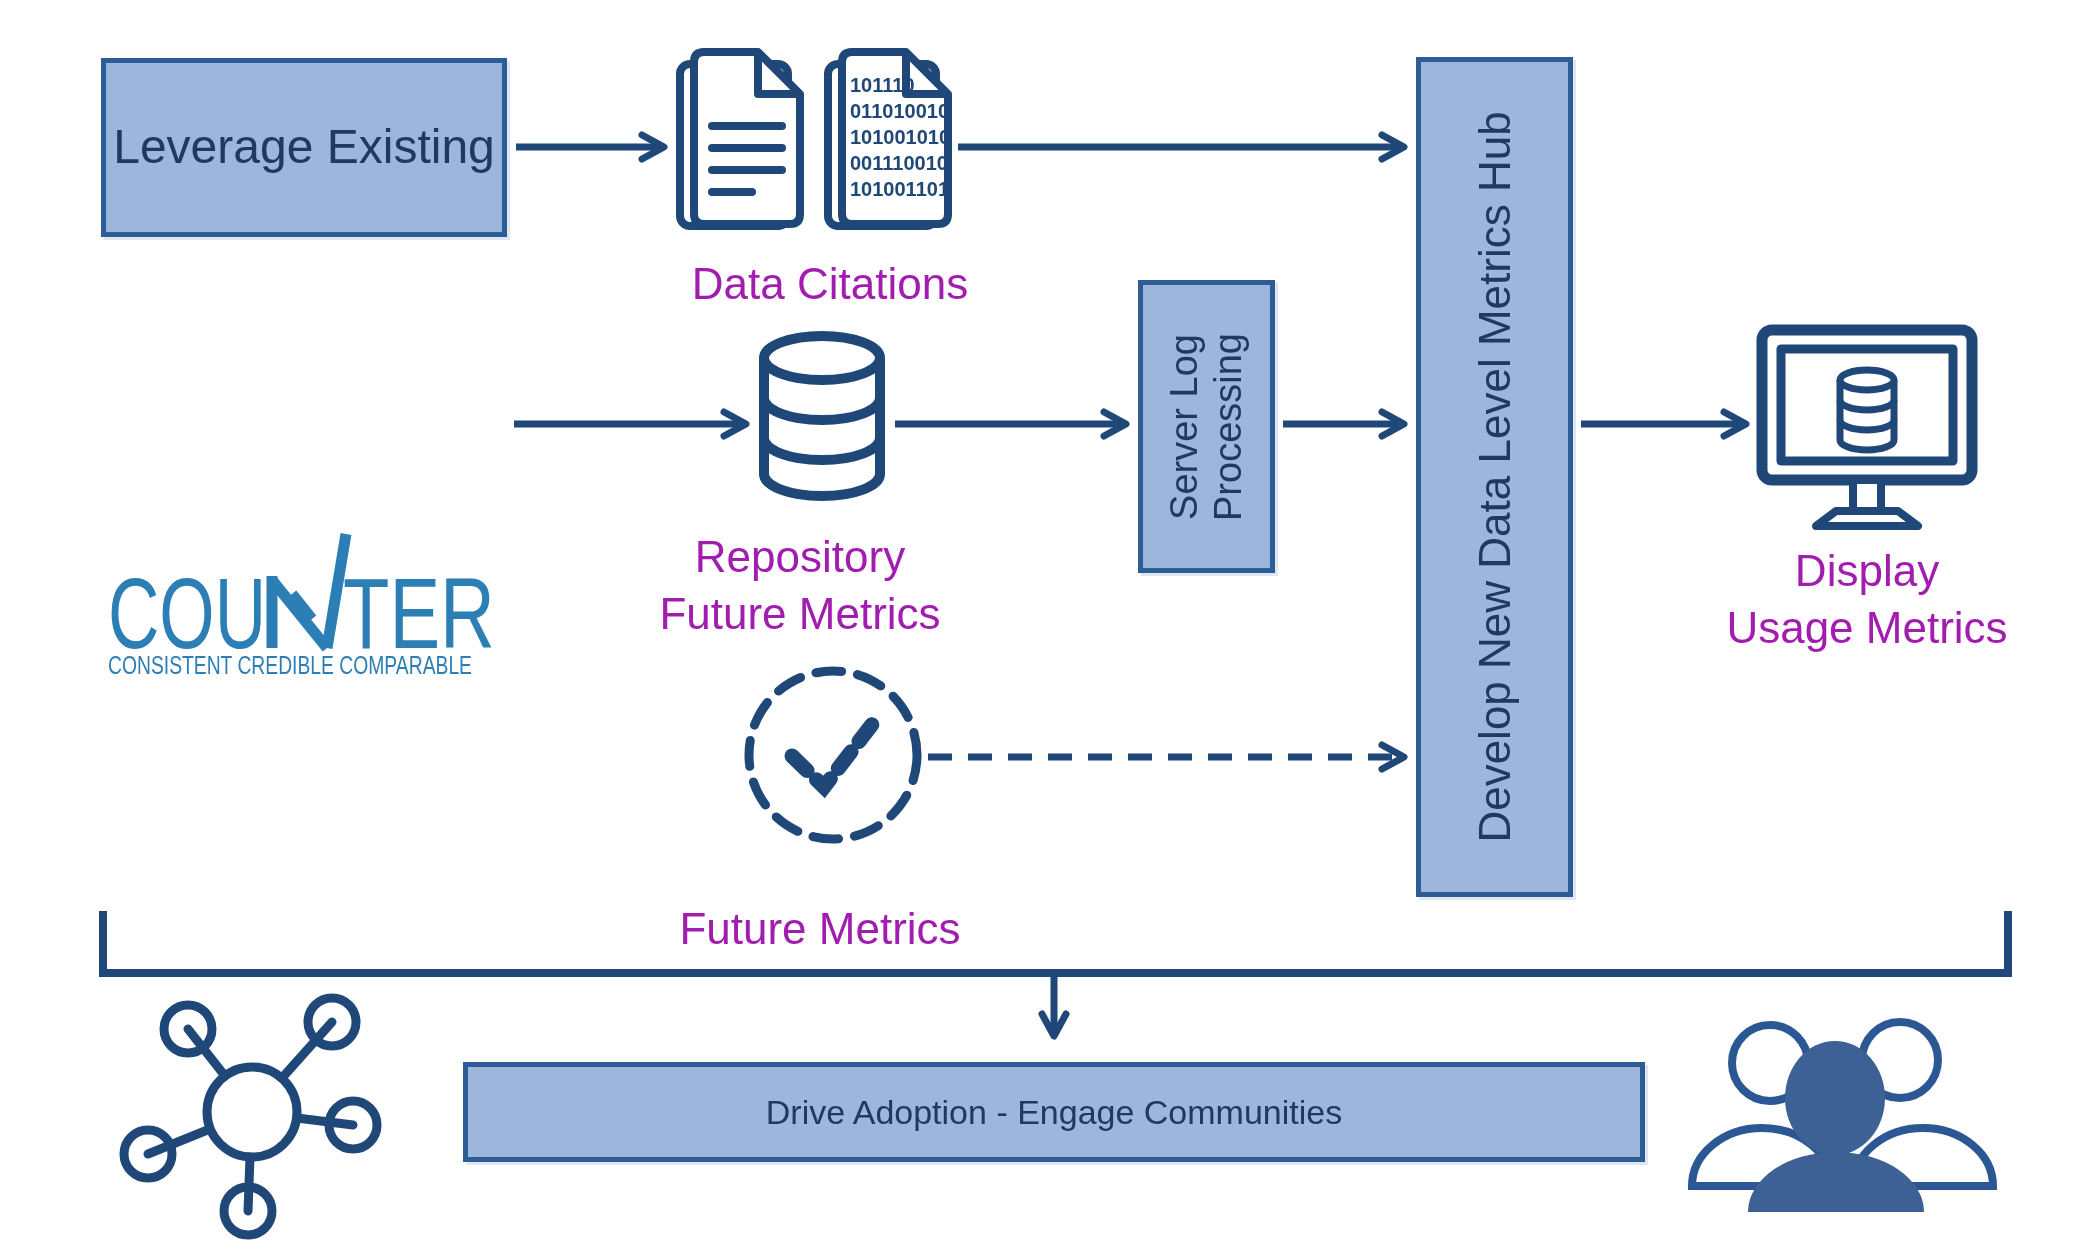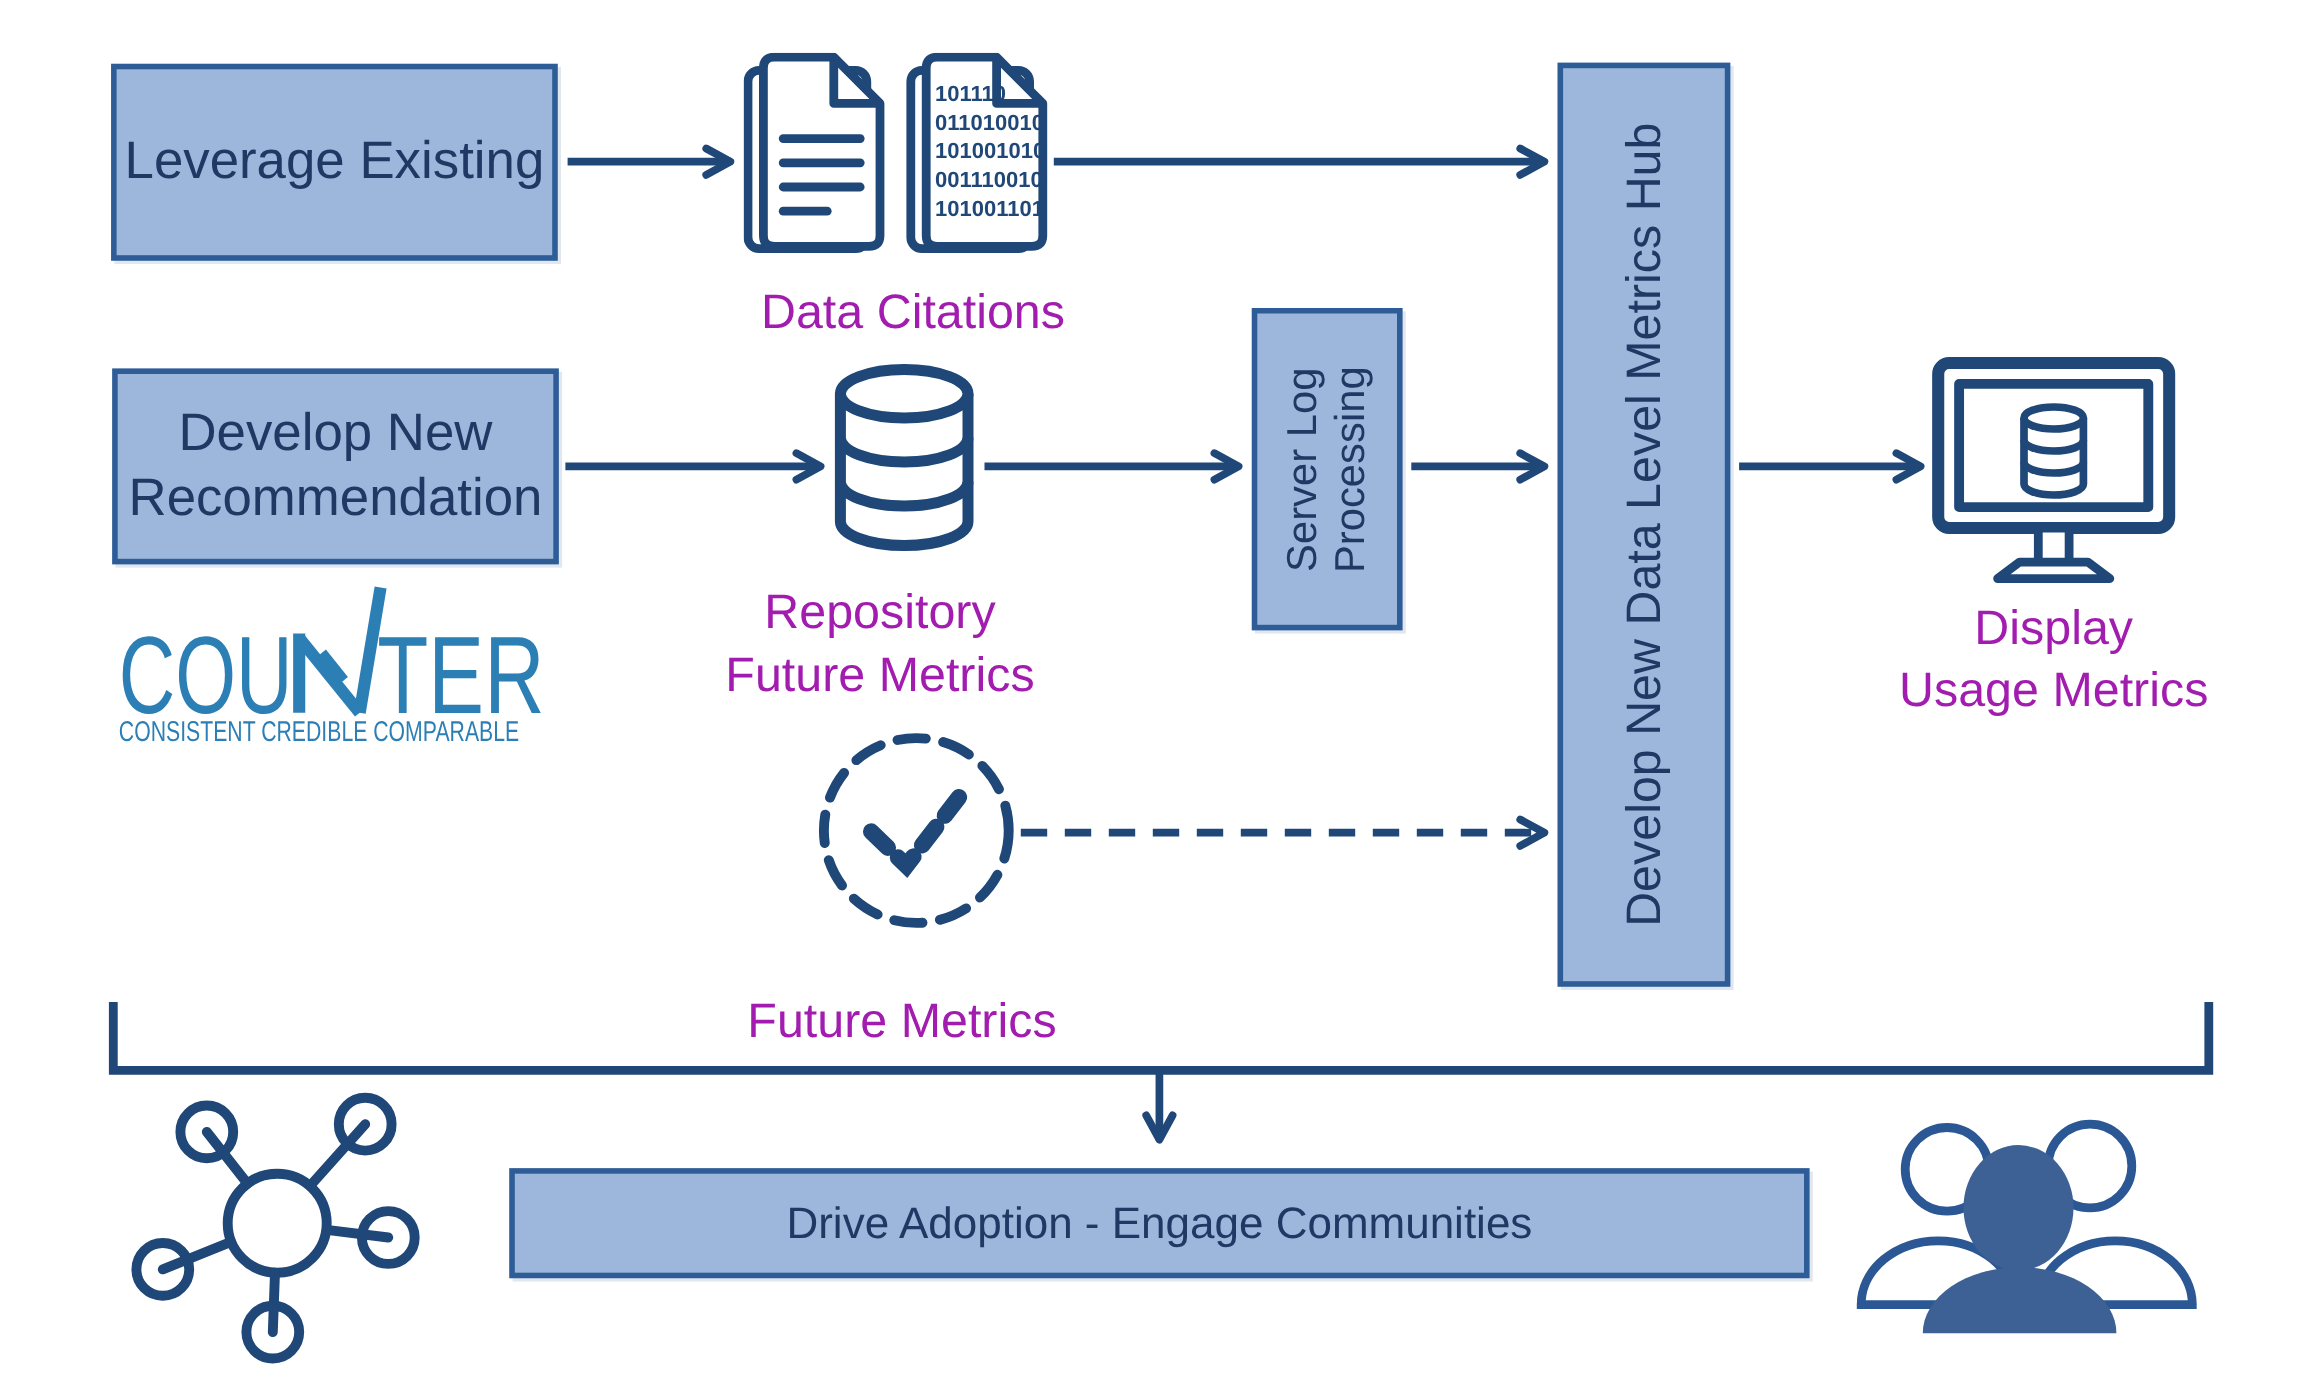--- a/index.html
+++ b/index.html
@@ -39,40 +39,34 @@
     <path d="M103,911 L103,973 L2008,973 L2008,911" fill="none" stroke="#1F4778" stroke-width="8"></path>
     <line x1="1054" y1="973" x2="1054" y2="1036" stroke="#1F4778" stroke-width="7" marker-end="url(#arw)"></line>
   </svg>
 
   <div class="node" style="left:101px;top:58px;width:406px;height:179px;">
     <div class="lines box-label">
       <div>Leverage Existing</div>
     </div>
   </div>
 
-  <div class="node" style="left:102px;top:335px;width:406px;height:178px;">
-    <div class="lines box-label">
-      <div>Develop New</div>
-      <div>Recommendation</div>
-    </div>
-  </div>
 
   <div class="node" style="left:1138px;top:280px;width:137px;height:293px;">
     <div class="vwrap" style="font-size:38px;line-height:1.15;">
       <div>Server Log</div>
       <div>Processing</div>
     </div>
   </div>
 
   <div class="node" style="left:1416px;top:57px;width:157px;height:840px;">
     <div class="vwrap" style="font-size:44px;">Develop New Data Level Metrics Hub</div>
   </div>
 
   <div class="node" style="left:463px;top:1062px;width:1182px;height:100px;">
-    <div class="box-label" style="font-size:40px;">Drive Adoption - Engage Communities</div>
+    <div class="box-label" style="font-size:34px;">Drive Adoption - Engage Communities</div>
   </div>
 
   <div class="label" style="left:610px;top:255px;width:440px;">Data Citations</div>
 
   <div class="label" style="left:590px;top:528px;width:420px;">
     <div>Repository</div>
     <div>Future Metrics</div>
   </div>
 
   <div class="label" style="left:600px;top:900px;width:440px;">Future Metrics</div>

